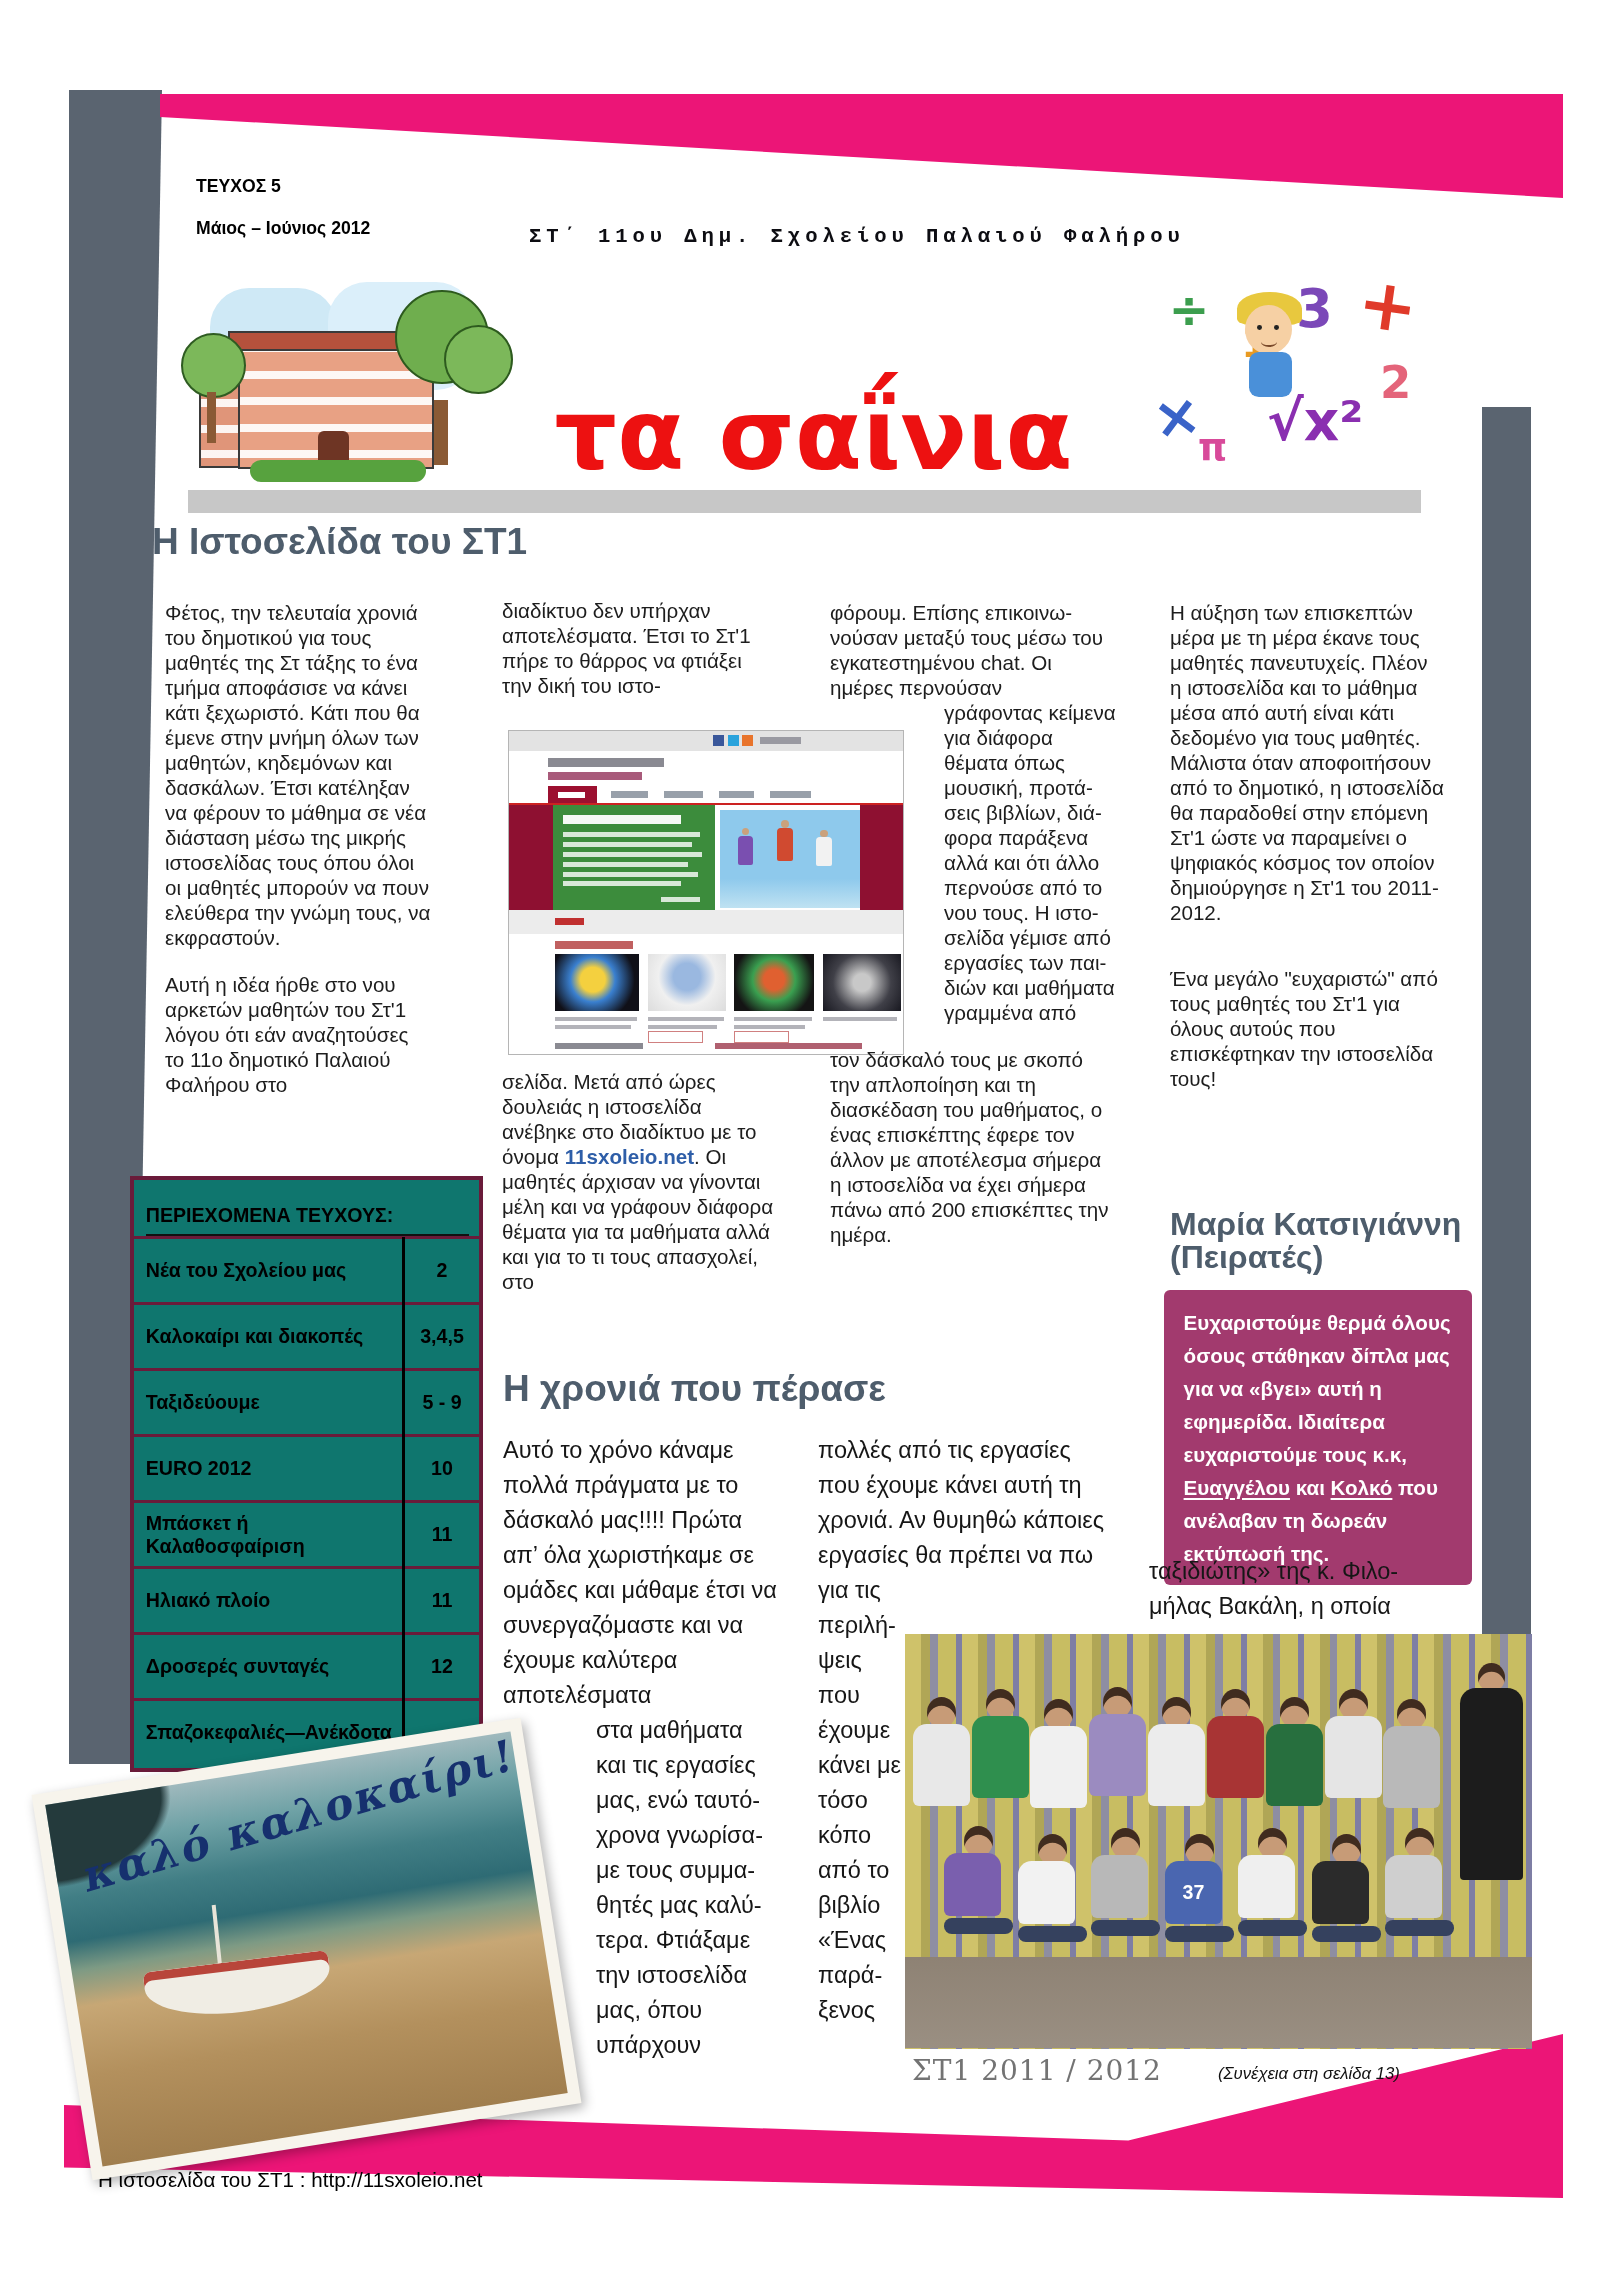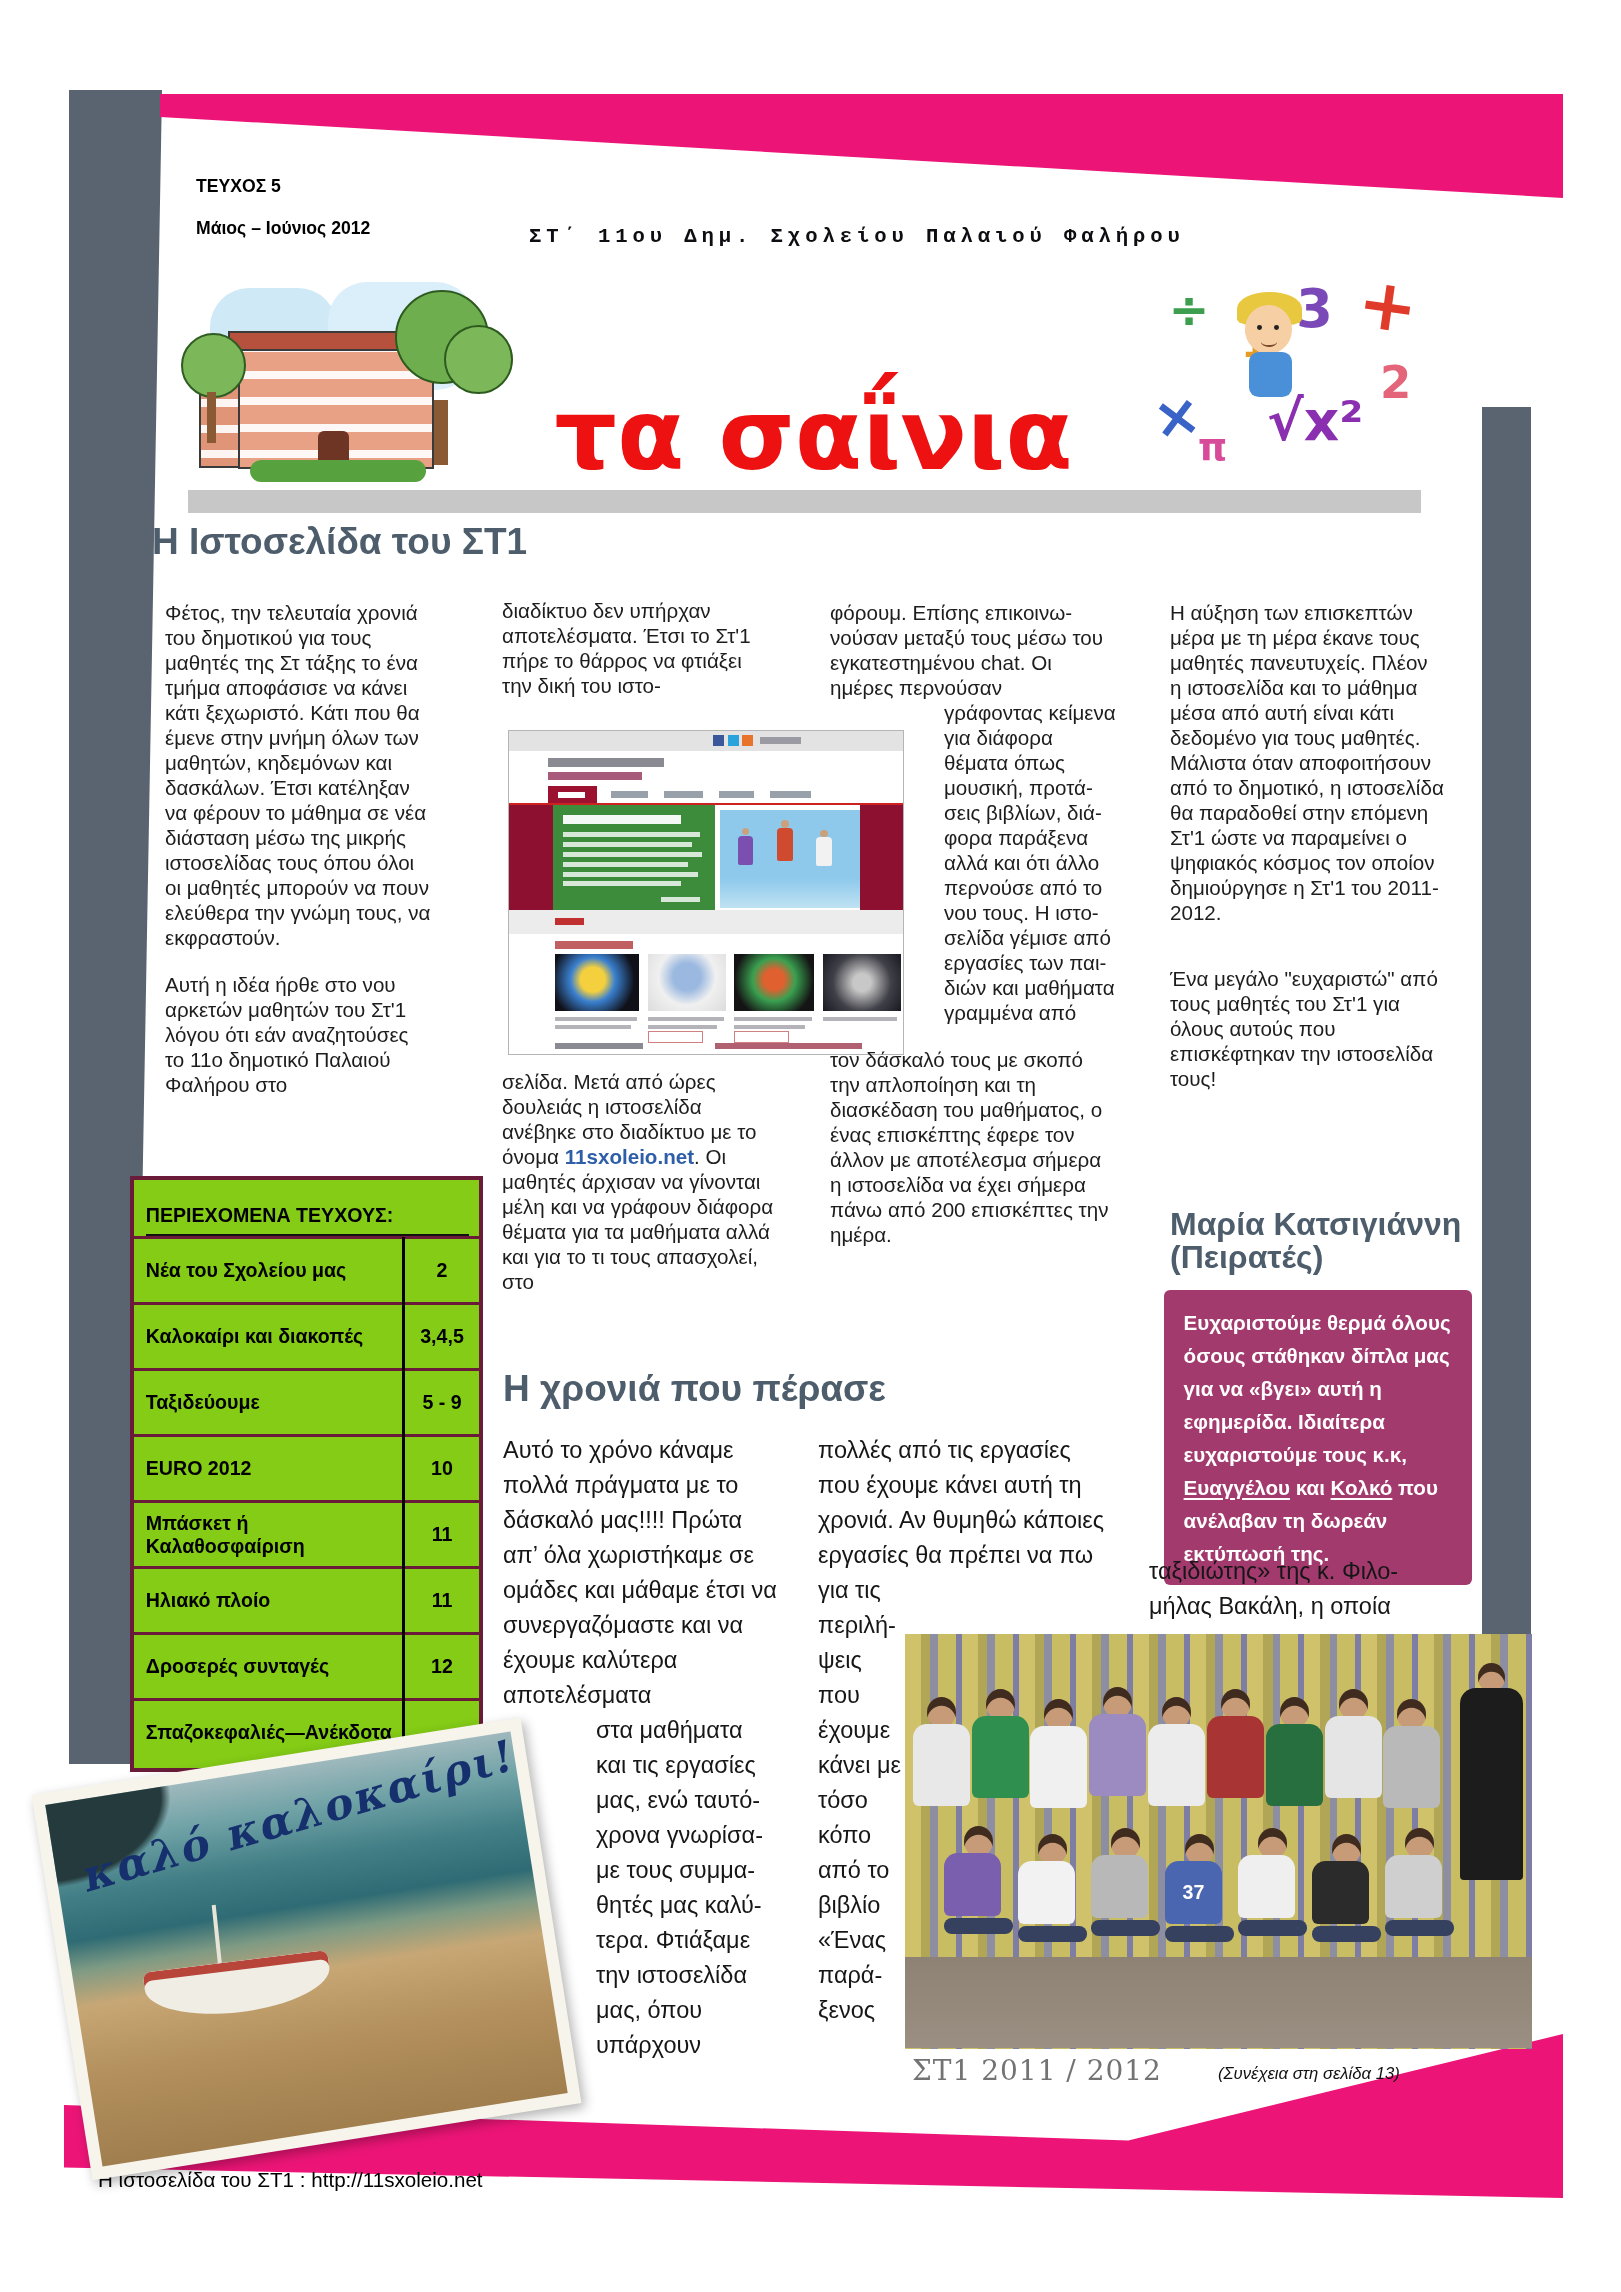--- a/index.html
+++ b/index.html
@@ -86,21 +86,21 @@
   #a2colB{left:818px;top:1433px;width:290px;}
   #a2colB .seg2{width:86px;}
   #a2colC{left:1149px;top:1554px;width:294px;}
   #photo-caption{position:absolute;left:912px;top:2054px;font-family:"DejaVu Serif",serif;
           font-size:28px;color:#737373;letter-spacing:1px;z-index:4;}
   #continued{position:absolute;left:1218px;top:2064px;font-style:italic;font-size:16.7px;color:#111;z-index:4;}
   #footer-line{position:absolute;left:98px;top:2168px;font-size:20.6px;color:#000;z-index:4;}
 
   
   #toc{left:130px;top:1176px;width:353px;height:596px;border:4.9px solid var(--maroon);
-       background:#84cc16;z-index:4;box-sizing:border-box;}
+       background:#0f766e;z-index:4;box-sizing:border-box;}
   #toc-title{margin:23.5px 9.8px 0 11.8px;font-weight:bold;font-size:19.6px;color:#000;
        border-bottom:2.9px solid #111;padding-bottom:7.8px;}
   .toc-row{height:63px;border-top:3.9px solid var(--maroon);display:flex;align-items:center;}
   .toc-row:first-of-type{border-top:none;}
   .toc-label{flex:1;padding-left:11.8px;font-weight:bold;font-size:19.6px;color:#000;}
   .toc-num{width:74px;text-align:center;font-weight:bold;font-size:19.6px;color:#000;}
   #toc-divider{position:absolute;right:74px;top:57px;bottom:0;width:2.9px;background:#000;}
 
   
   #shot{left:508px;top:730px;width:394px;height:323px;background:#fff;border:1px solid #b5b5b5;z-index:2;}

